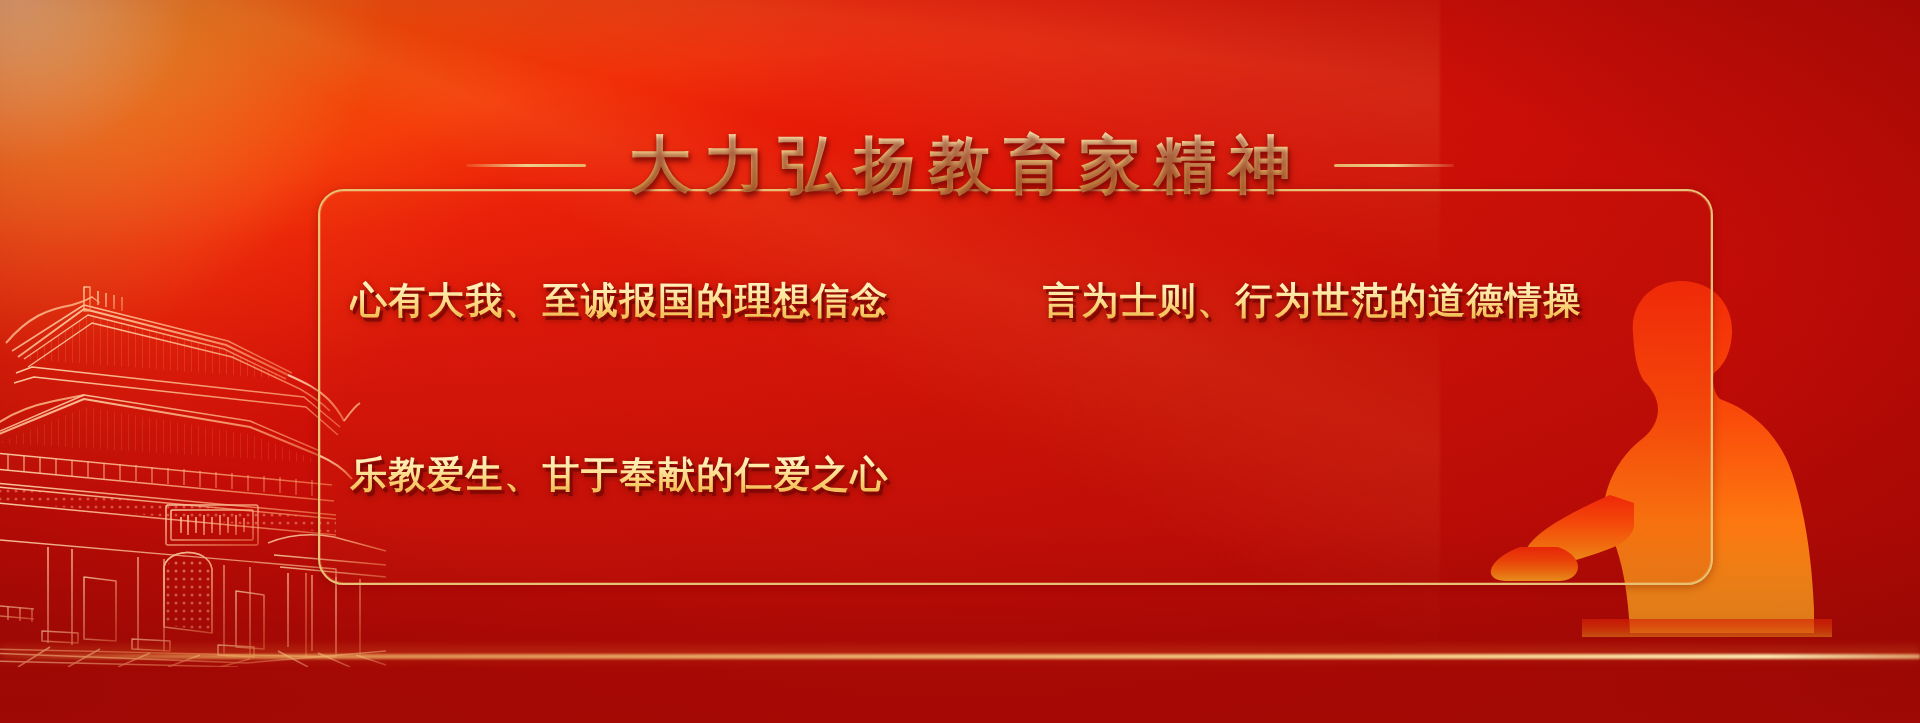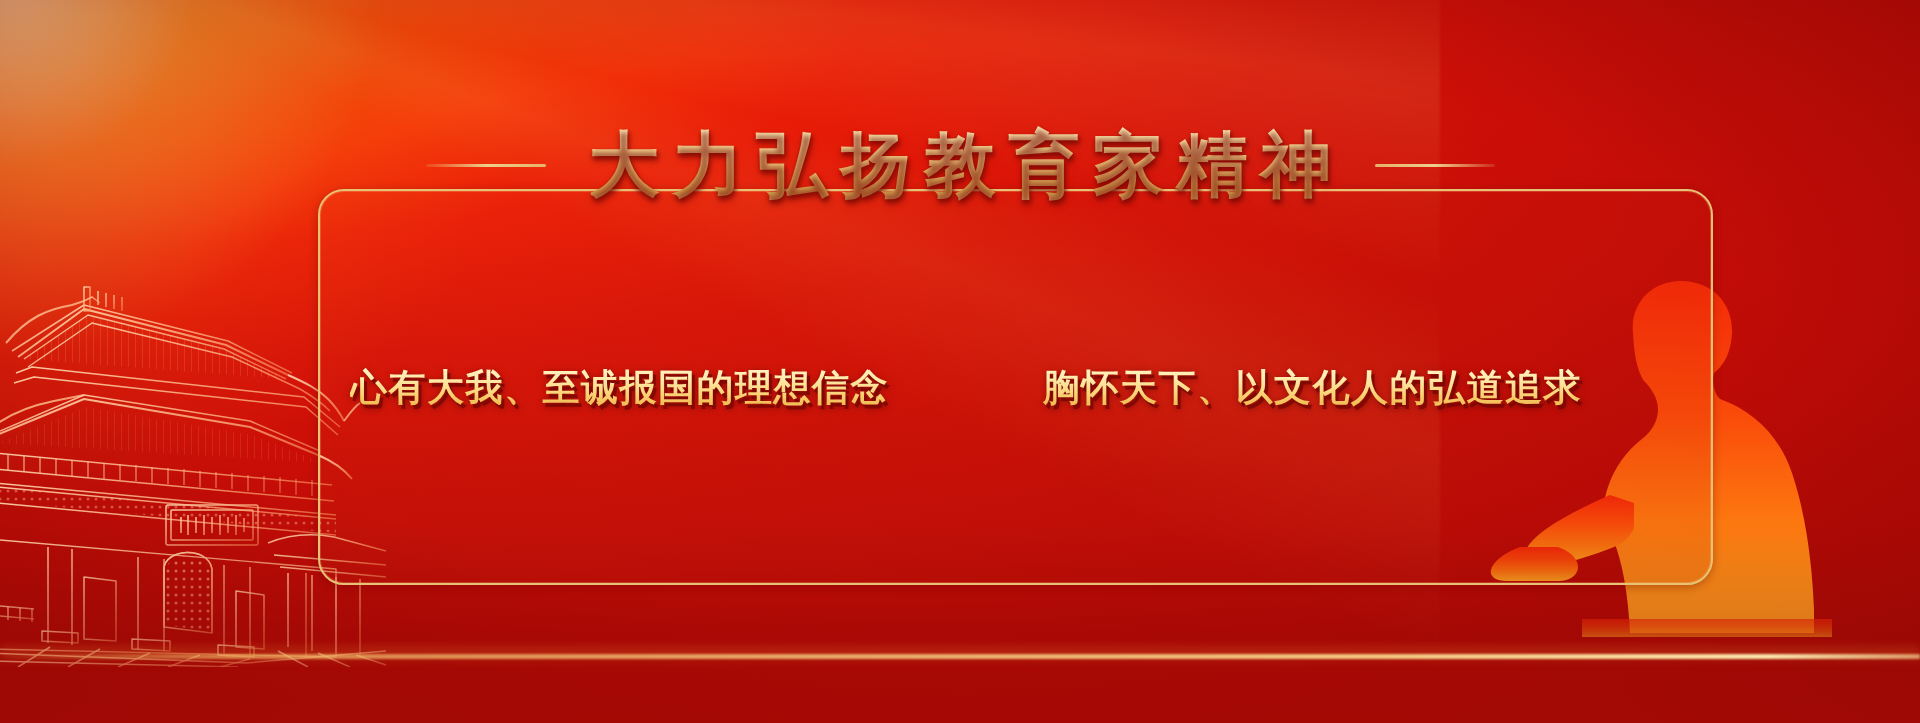--- a/index.html
+++ b/index.html
@@ -163,21 +163,21 @@
   .title-rule {
     width: 120px;
     height: 3px;
     background: linear-gradient(to right, rgba(232,194,115,0.15), #edcf8c, rgba(232,194,115,0.9));
     border-radius: 2px;
   }
   .title-rule.right {
     background: linear-gradient(to left, rgba(232,194,115,0.15), #edcf8c, rgba(232,194,115,0.9));
   }
   .title-text {
-    font-size: 71px;
+    font-size: 62px;
     font-weight: 700;
     letter-spacing: 13px;
     white-space: nowrap;
     background: linear-gradient(to bottom, #fdf0c4 0%, #f5d694 28%, #e9bc6a 56%, #d7a04c 78%, #efd198 100%);
     -webkit-background-clip: text;
     background-clip: text;
     color: transparent;
     -webkit-text-fill-color: transparent;
     text-shadow: 0 3px 5px rgba(110,6,3,0.55);
     filter: drop-shadow(2px 3px 2px rgba(120,8,4,0.6));
@@ -367,16 +367,17 @@
   <div class="frame"></div>
 
   <div class="title-row">
     <span class="title-rule"></span>
     <span class="title-text">大力弘扬教育家精神</span>
     <span class="title-rule right"></span>
   </div>
 
   <div class="slogans">
     <div class="slogan col-left">心有大我、至诚报国的理想信念</div>
-    <div class="slogan col-right">胸怀天下、以文化人的弘道追求</div>
+    <div class="slogan col-left">言为士则、行为世范的道德情操</div>
+    <div class="slogan col-right">乐教爱生、甘于奉献的仁爱之心</div>
   </div>
 
 </div>
 
 </body></html>

